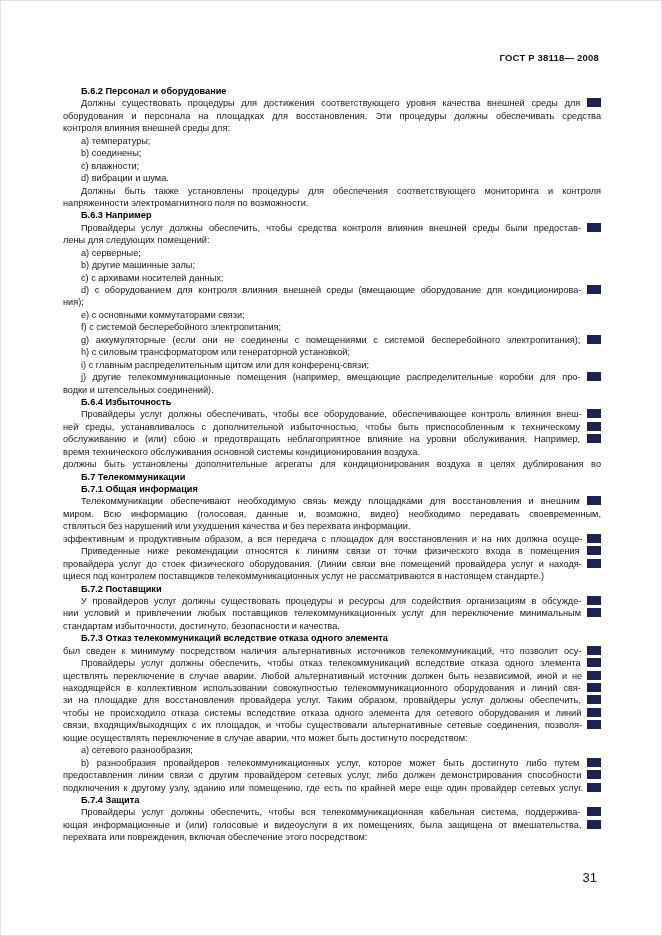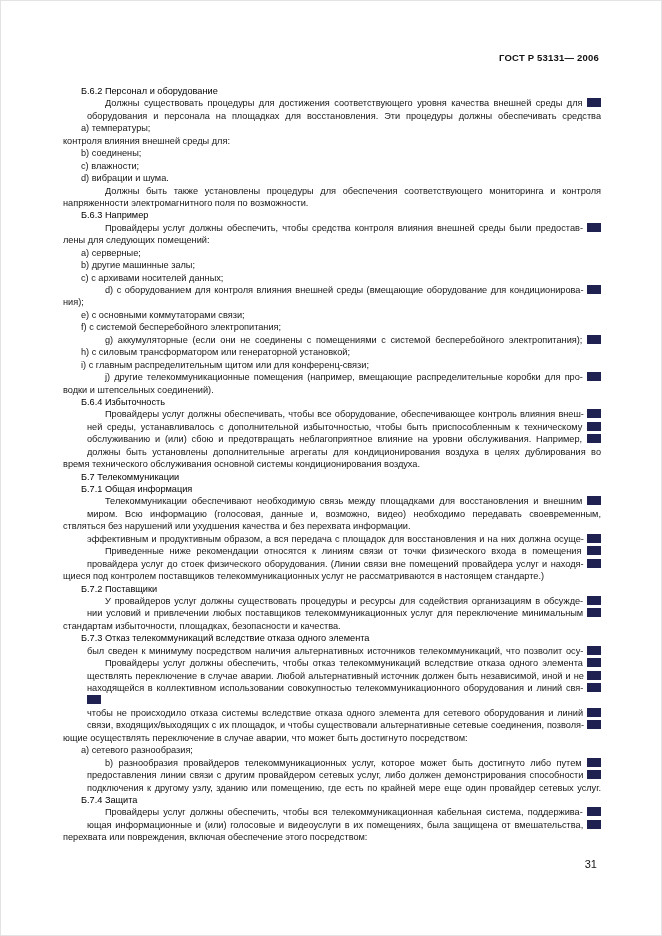--- a/index.html
+++ b/index.html
@@ -38,56 +38,55 @@
     line-height: 12.45px;
     height: 12.45px;
     overflow: hidden;
     text-align: left;
     white-space: normal;
     color: #151515;
   }
   .line.j {
     text-align: justify;
     text-align-last: justify;
-    margin-left: 24px;
   }
   .line.i {
     padding-left: 18px;
   }
   .line.b {
-    font-weight: normal;
+    font-weight: bold;
     color: #000000;
   }
   .mark {
     display: inline-block;
     width: 14px;
     height: 9px;
     background: var(--mark, #1f2150);
     vertical-align: -1px;
   }
   .page-num {
     position: absolute;
     right: 64px;
-    bottom: 65px;
-    font-size: 11px;
+    bottom: 50px;
+    font-size: 13px;
     color: #111111;
   }
 </style>
 </head>
 <body>
 
 <div class="page">
-  <div class="header-code">ГОСТ Р 53131— 2006</div>
+  <div class="header-code">ГОСТ Р 38118— 2008</div>
 
   <div class="doc">
       <div class="line i b"><span>Б.6.2 Персонал и оборудование</span></div>
       <div class="line i j"><span>Должны существовать процедуры для достижения соответствующего уровня качества внешней среды для</span> <span class="mark"></span></div>
       <div class="line j"><span>оборудования и персонала на площадках для восстановления. Эти процедуры должны обеспечивать средства</span></div>
+      <div class="line"><span>контроля влияния внешней среды для:</span></div>
       <div class="line i"><span>a) температуры;</span></div>
-      <div class="line"><span>контроля влияния внешней среды для:</span></div>
       <div class="line i"><span>b) соединены;</span></div>
       <div class="line i"><span>c) влажности;</span></div>
       <div class="line i"><span>d) вибрации и шума.</span></div>
       <div class="line i j"><span>Должны быть также установлены процедуры для обеспечения соответствующего мониторинга и контроля</span></div>
       <div class="line"><span>напряженности электромагнитного поля по возможности.</span></div>
       <div class="line i b"><span>Б.6.3 Например</span></div>
       <div class="line i j"><span>Провайдеры услуг должны обеспечить, чтобы средства контроля влияния внешней среды были предостав-</span> <span class="mark"></span></div>
       <div class="line"><span>лены для следующих помещений:</span></div>
       <div class="line i"><span>a) серверные;</span></div>
       <div class="line i"><span>b) другие машинные залы;</span></div>
@@ -98,41 +97,41 @@
       <div class="line i"><span>f) с системой бесперебойного электропитания;</span></div>
       <div class="line i j"><span>g) аккумуляторные (если они не соединены с помещениями с системой бесперебойного электропитания);</span> <span class="mark"></span></div>
       <div class="line i"><span>h) с силовым трансформатором или генераторной установкой;</span></div>
       <div class="line i"><span>i) с главным распределительным щитом или для конференц-связи;</span></div>
       <div class="line i j"><span>j) другие телекоммуникационные помещения (например, вмещающие распределительные коробки для про-</span> <span class="mark"></span></div>
       <div class="line"><span>водки и штепсельных соединений).</span></div>
       <div class="line i b"><span>Б.6.4 Избыточность</span></div>
       <div class="line i j"><span>Провайдеры услуг должны обеспечивать, чтобы все оборудование, обеспечивающее контроль влияния внеш-</span> <span class="mark"></span></div>
       <div class="line j"><span>ней среды, устанавливалось с дополнительной избыточностью, чтобы быть приспособленным к техническому</span> <span class="mark"></span></div>
       <div class="line j"><span>обслуживанию и (или) сбою и предотвращать неблагоприятное влияние на уровни обслуживания. Например,</span> <span class="mark"></span></div>
+      <div class="line"><span>время технического обслуживания основной системы кондиционирования воздуха.</span></div>
       <div class="line j"><span>должны быть установлены дополнительные агрегаты для кондиционирования воздуха в целях дублирования во</span></div>
-      <div class="line"><span>время технического обслуживания основной системы кондиционирования воздуха.</span></div>
       <div class="line i b"><span>Б.7 Телекоммуникации</span></div>
       <div class="line i b"><span>Б.7.1 Общая информация</span></div>
       <div class="line i j"><span>Телекоммуникации обеспечивают необходимую связь между площадками для восстановления и внешним</span> <span class="mark"></span></div>
       <div class="line j"><span>миром. Всю информацию (голосовая, данные и, возможно, видео) необходимо передавать своевременным,</span></div>
       <div class="line"><span>ствляться без нарушений или ухудшения качества и без перехвата информации.</span></div>
       <div class="line j"><span>эффективным и продуктивным образом, а вся передача с площадок для восстановления и на них должна осуще-</span> <span class="mark"></span></div>
       <div class="line i j"><span>Приведенные ниже рекомендации относятся к линиям связи от точки физического входа в помещения</span> <span class="mark"></span></div>
       <div class="line j"><span>провайдера услуг до стоек физического оборудования. (Линии связи вне помещений провайдера услуг и находя-</span> <span class="mark"></span></div>
       <div class="line"><span>щиеся под контролем поставщиков телекоммуникационных услуг не рассматриваются в настоящем стандарте.)</span></div>
       <div class="line i b"><span>Б.7.2 Поставщики</span></div>
       <div class="line i j"><span>У провайдеров услуг должны существовать процедуры и ресурсы для содействия организациям в обсужде-</span> <span class="mark"></span></div>
       <div class="line j"><span>нии условий и привлечении любых поставщиков телекоммуникационных услуг для переключение минимальным</span> <span class="mark"></span></div>
-      <div class="line"><span>стандартам избыточности, площадках, безопасности и качества.</span></div>
+      <div class="line"><span>стандартам избыточности, достигнуто, безопасности и качества.</span></div>
       <div class="line i b"><span>Б.7.3 Отказ телекоммуникаций вследствие отказа одного элемента</span></div>
       <div class="line j"><span>был сведен к минимуму посредством наличия альтернативных источников телекоммуникаций, что позволит осу-</span> <span class="mark"></span></div>
       <div class="line i j"><span>Провайдеры услуг должны обеспечить, чтобы отказ телекоммуникаций вследствие отказа одного элемента</span> <span class="mark"></span></div>
       <div class="line j"><span>ществлять переключение в случае аварии. Любой альтернативный источник должен быть независимой, иной и не</span> <span class="mark"></span></div>
       <div class="line j"><span>находящейся в коллективном использовании совокупностью телекоммуникационного оборудования и линий свя-</span> <span class="mark"></span></div>
-      <div class="line j"> <span class="mark"></span></div>
+      <div class="line j"><span>зи на площадке для восстановления провайдера услуг. Таким образом, провайдеры услуг должны обеспечить,</span> <span class="mark"></span></div>
       <div class="line j"><span>чтобы не происходило отказа системы вследствие отказа одного элемента для сетевого оборудования и линий</span> <span class="mark"></span></div>
       <div class="line j"><span>связи, входящих/выходящих с их площадок, и чтобы существовали альтернативные сетевые соединения, позволя-</span> <span class="mark"></span></div>
       <div class="line"><span>ющие осуществлять переключение в случае аварии, что может быть достигнуто посредством:</span></div>
       <div class="line i"><span>a) сетевого разнообразия;</span></div>
       <div class="line i j"><span>b) разнообразия провайдеров телекоммуникационных услуг, которое может быть достигнуто либо путем</span> <span class="mark"></span></div>
       <div class="line j"><span>предоставления линии связи с другим провайдером сетевых услуг, либо должен демонстрирования способности</span> <span class="mark"></span></div>
       <div class="line j"><span>подключения к другому узлу, зданию или помещению, где есть по крайней мере еще один провайдер сетевых услуг.</span> <span class="mark"></span></div>
       <div class="line i b"><span>Б.7.4 Защита</span></div>
       <div class="line i j"><span>Провайдеры услуг должны обеспечить, чтобы вся телекоммуникационная кабельная система, поддержива-</span> <span class="mark"></span></div>
       <div class="line j"><span>ющая информационные и (или) голосовые и видеоуслуги в их помещениях, была защищена от вмешательства,</span> <span class="mark"></span></div>

